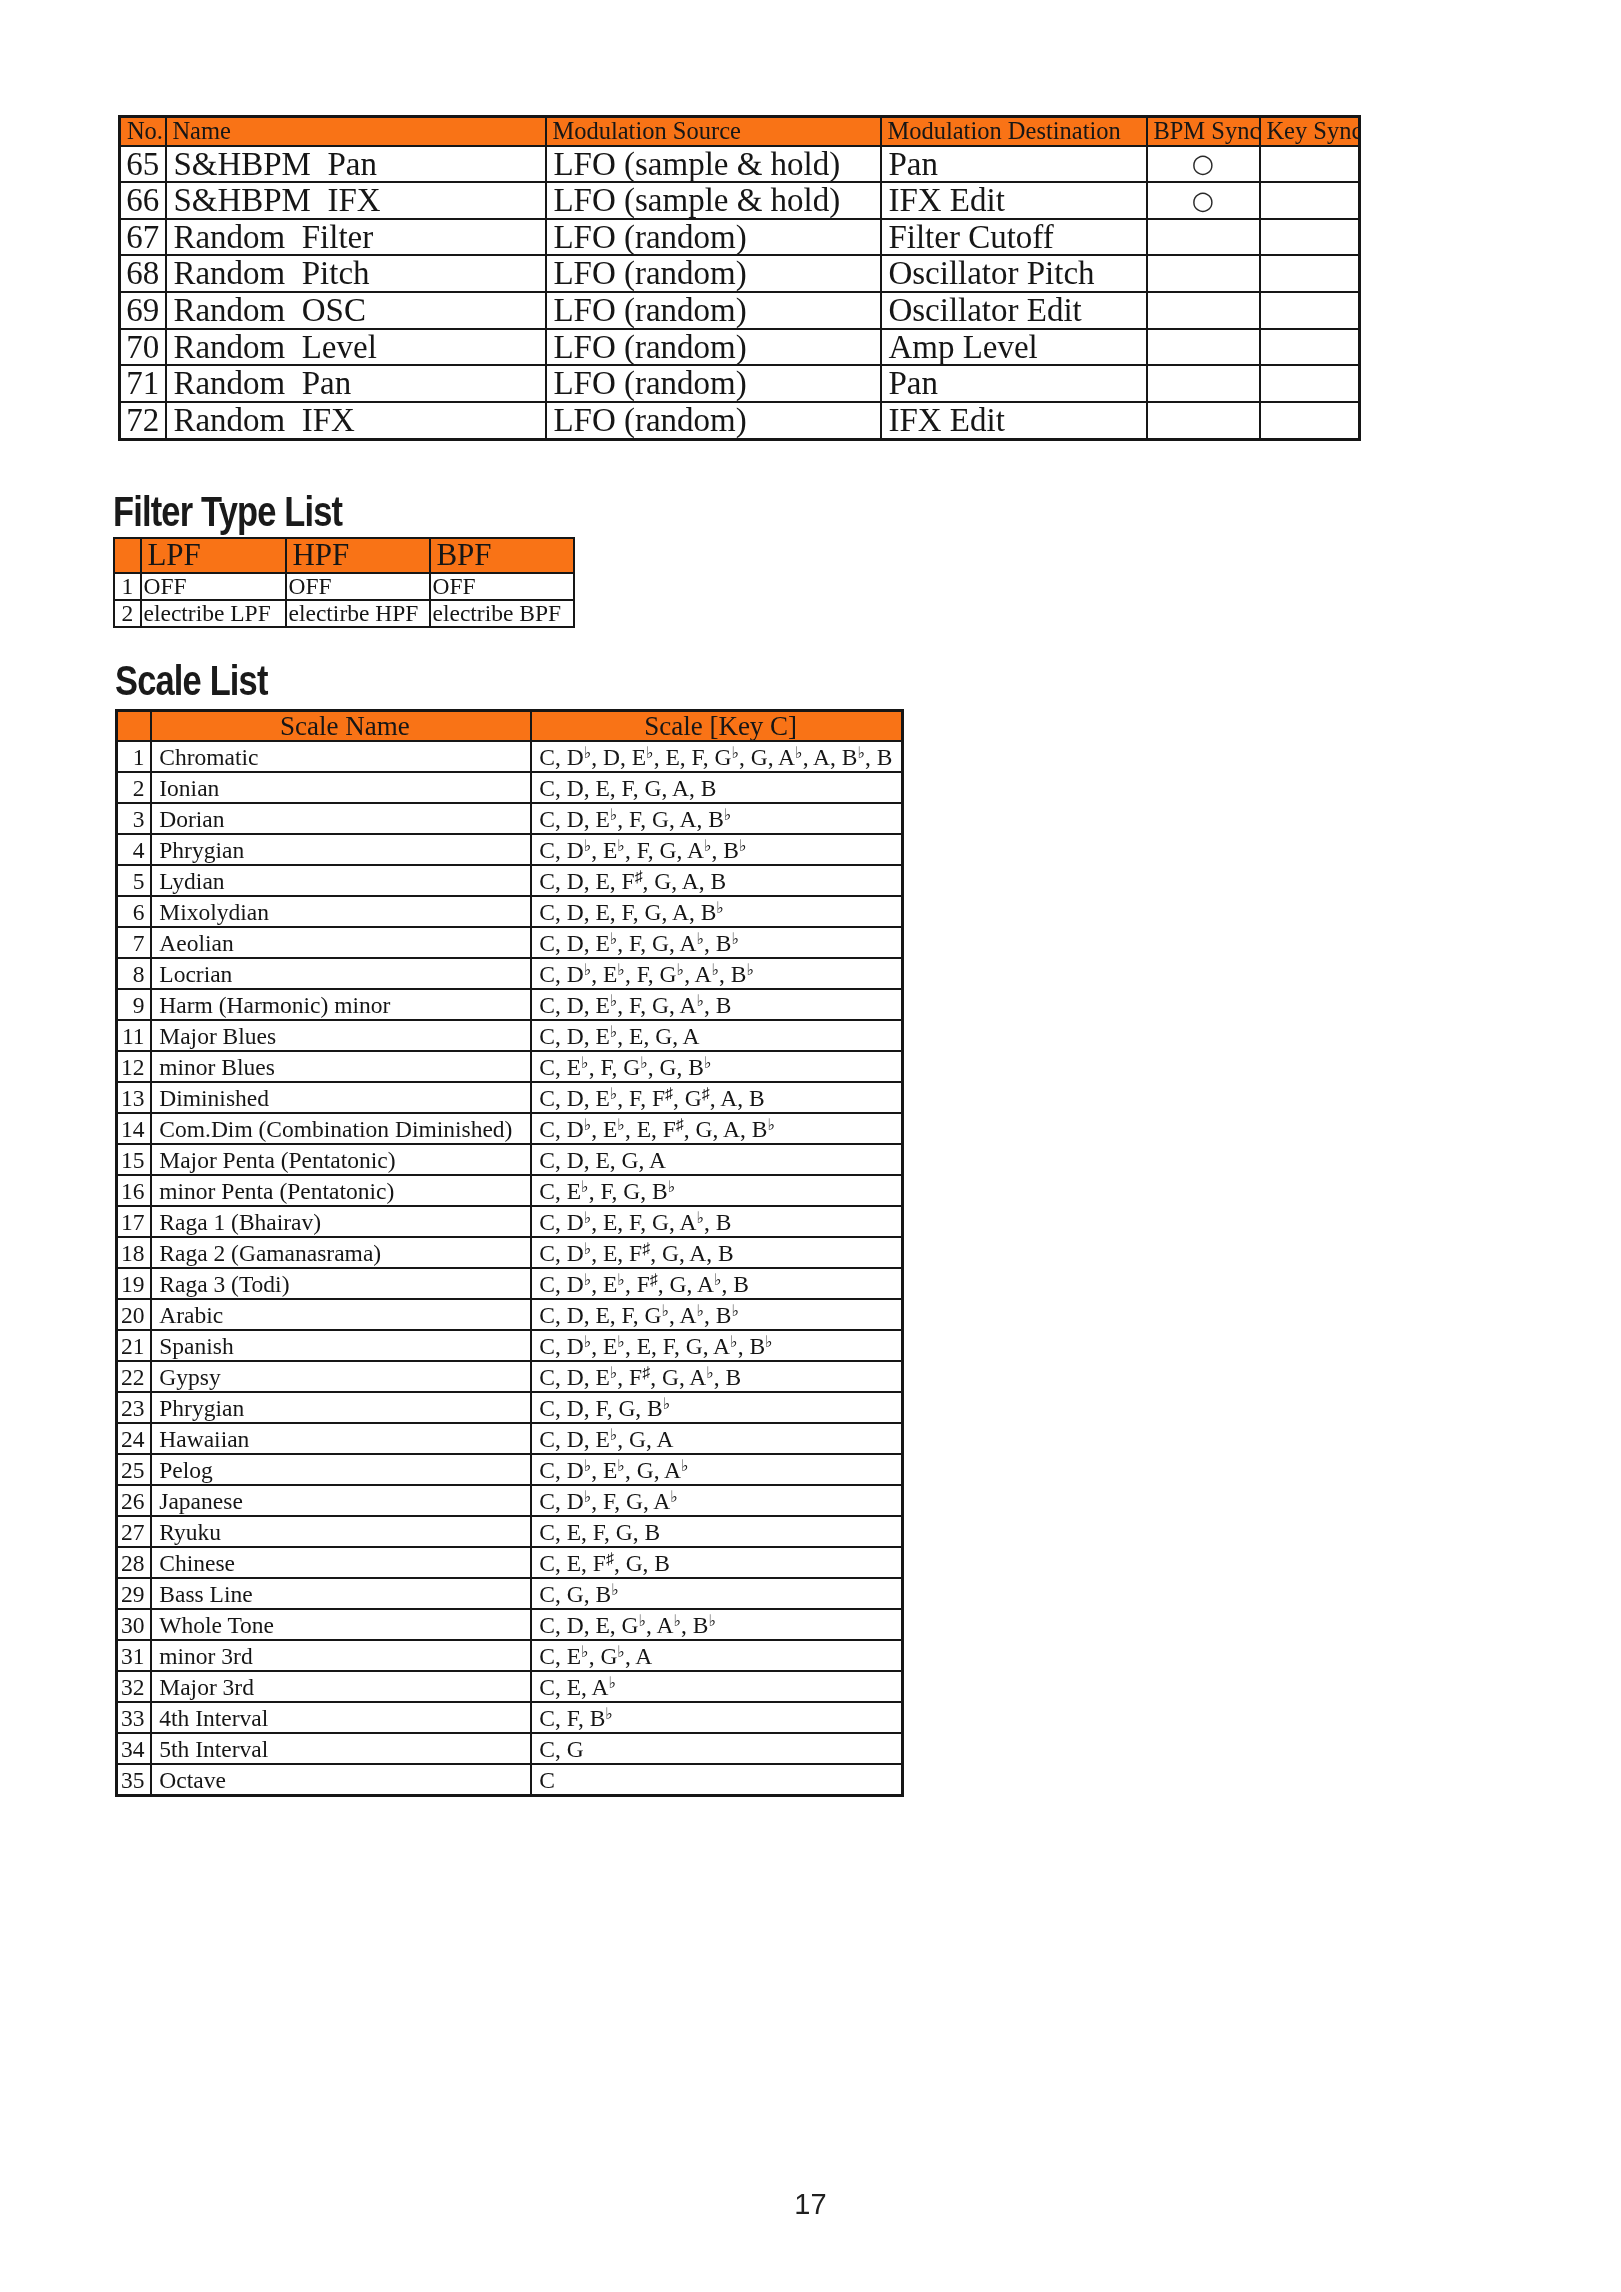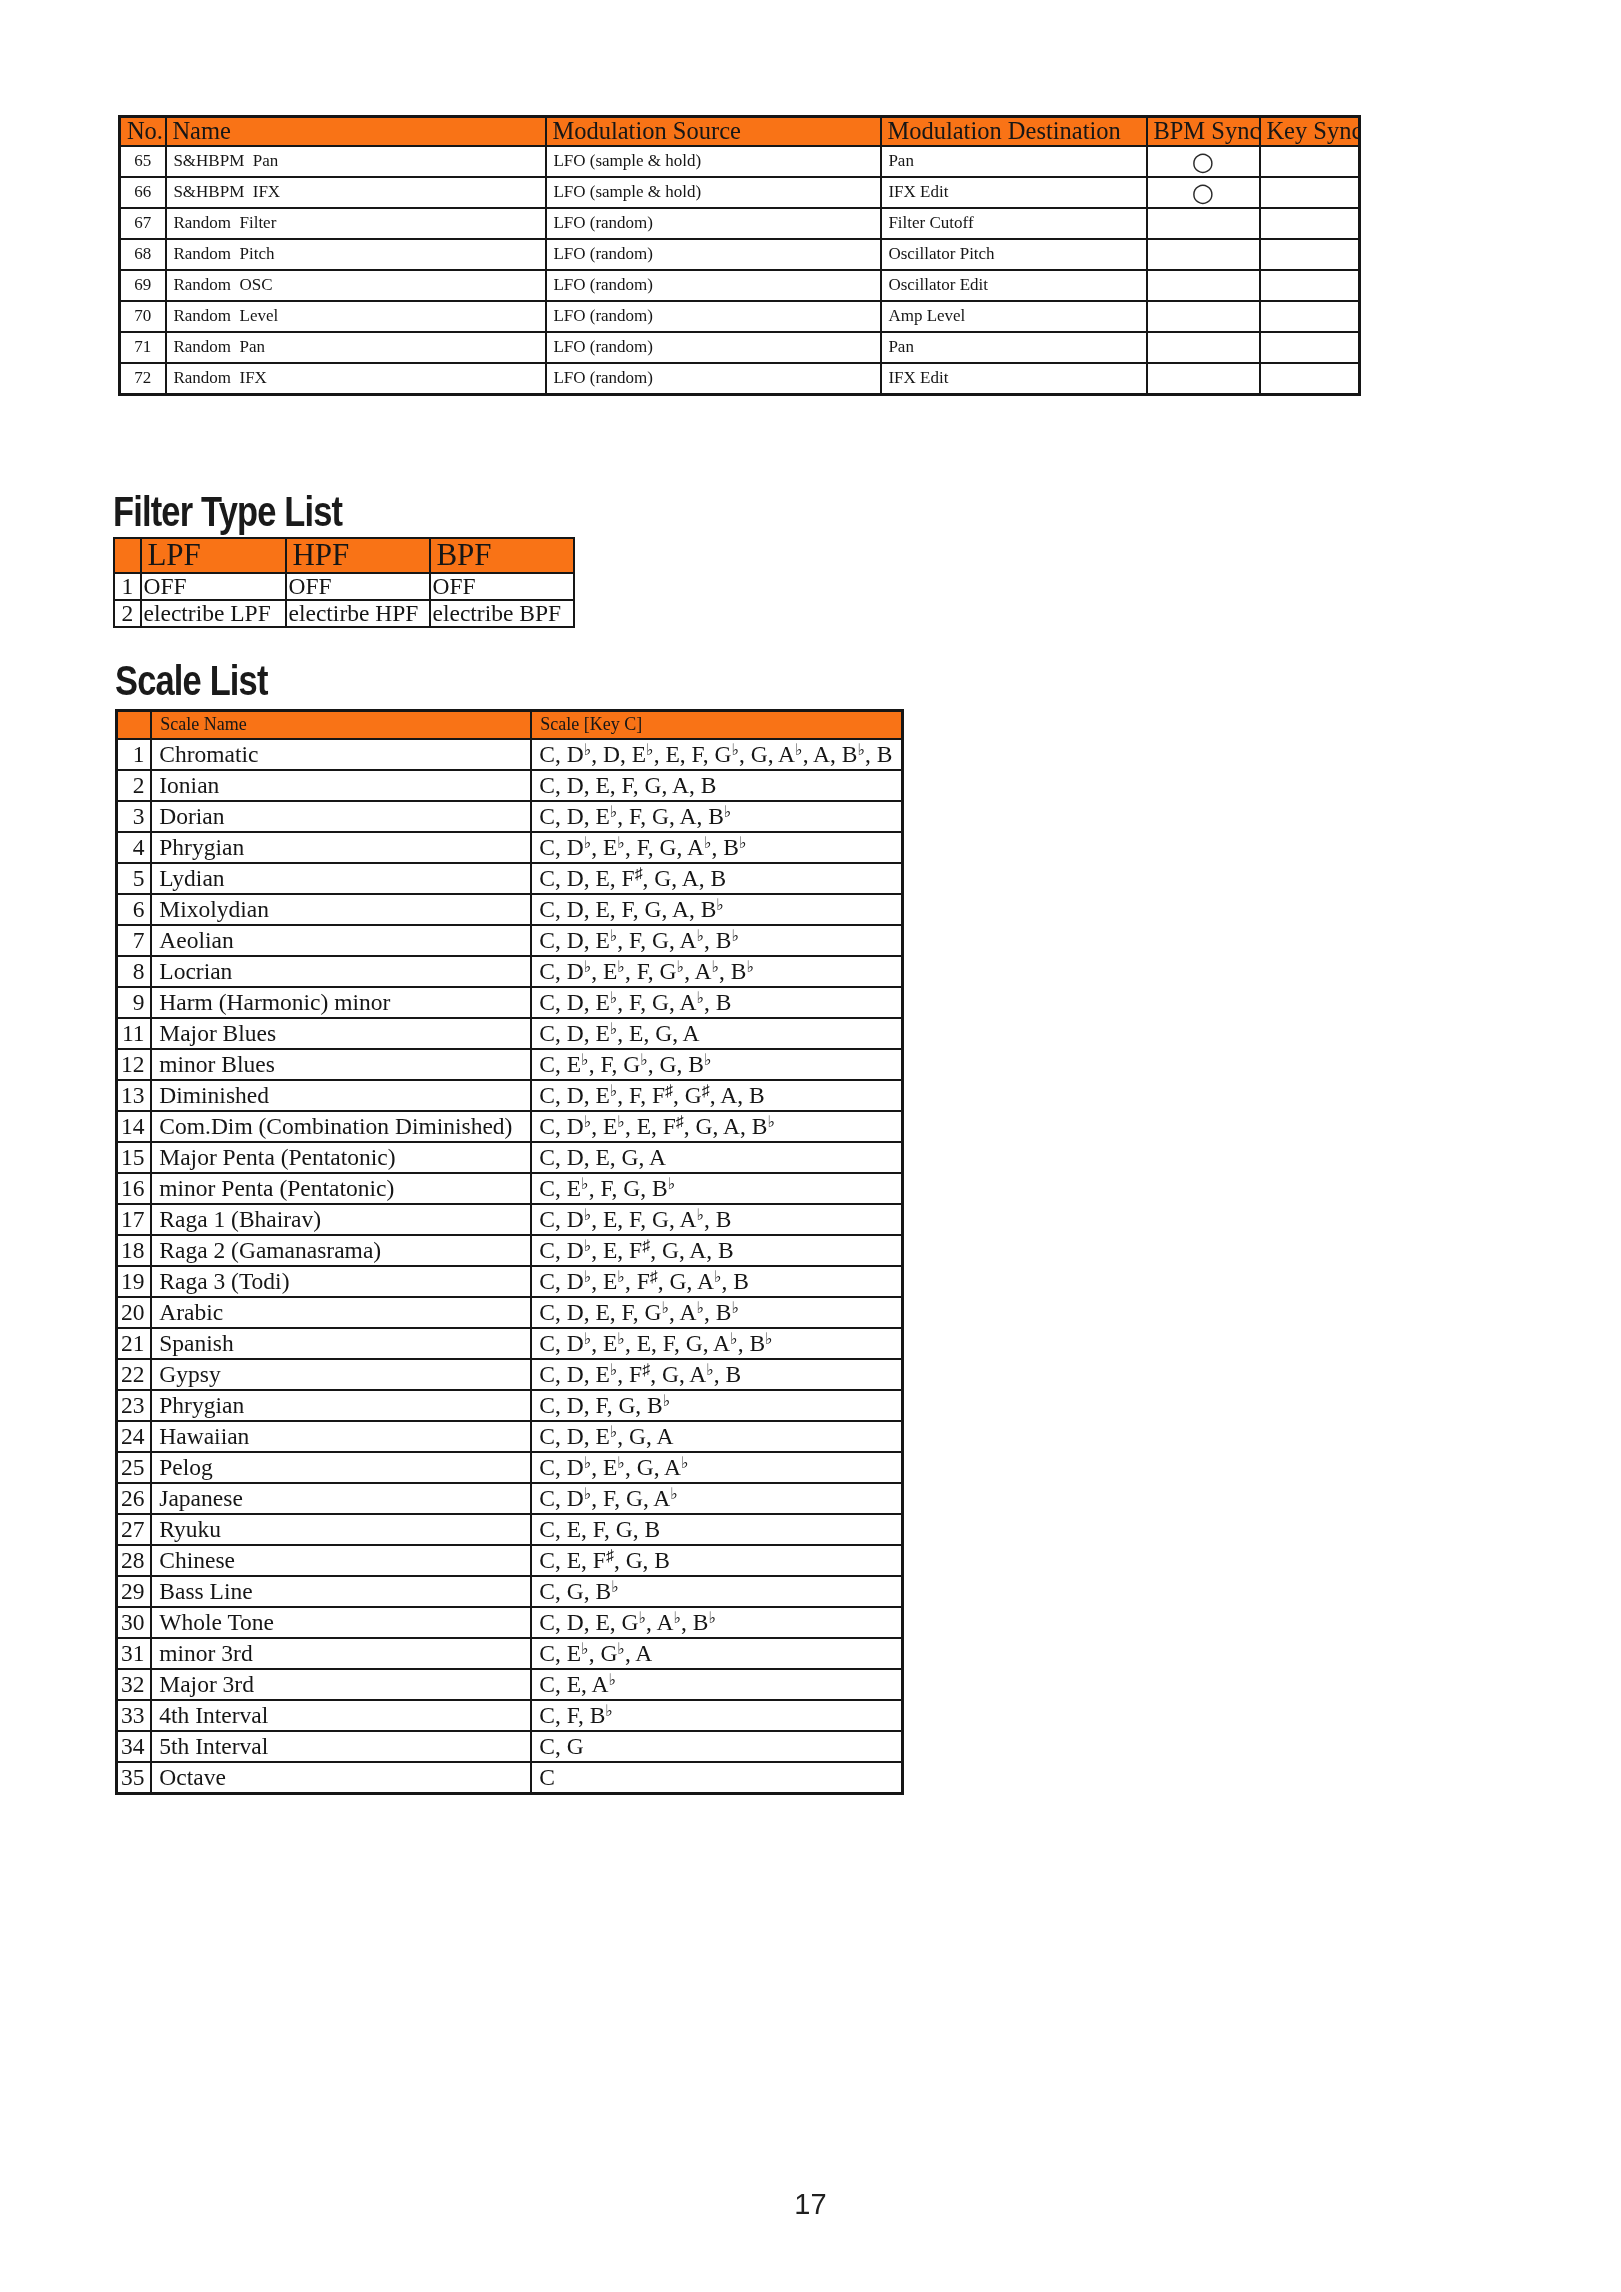--- a/index.html
+++ b/index.html
@@ -26,21 +26,21 @@
   }
   thead th {
     background:#f97316;
     font-weight:normal;
     text-align:left;
     border-bottom:2.9px solid #161616;
   }
   
   #mod-table { left:118px; top:115px; width:1240px; }
   #mod-table thead th { height:26.5px; font-size:24.5px; padding-left:5.9px; }
-  #mod-table tbody td { height:29px; font-size:17px; padding-left:6.9px; }
+  #mod-table tbody td { height:29px; font-size:33px; padding-left:6.9px; }
   #mod-table td.num { text-align:center; padding-left:0; }
   #mod-table td.name { white-space:pre; }
   #mod-table td.sync {
     text-align:center; padding-left:0;
     font-family:"DejaVu Sans",sans-serif;
     font-size:25.5px; color:#2a2a2a;
   }
   
   .section-title {
     position:absolute;
@@ -56,21 +56,21 @@
   }
   #filter-title { left:113px; top:488px; }
   #scale-title  { left:115px; top:657px; }
   
   #filter-table { left:113px; top:537px; width:460px; border-width:2.9px; }
   #filter-table thead th { height:22.5px; font-size:31px; padding-left:5.9px; }
   #filter-table tbody td { height:25px; font-size:23.5px; padding-left:2px; }
   #filter-table td.num { text-align:center; padding-left:0; }
   
   #scale-table { left:115px; top:709px; width:787px; }
-  #scale-table thead th { height:25.5px; font-size:18px; padding-left:8.8px; }
+  #scale-table thead th { height:25.5px; font-size:27px; padding-left:8.8px;text-align:center; }
   #scale-table tbody td { height:29px; font-size:23.5px; padding-left:7.8px; }
   #scale-table td.num { text-align:right; padding:0 4.9px 0 0; }
   #scale-table td.scale-cell sup {
     font-size:68%;
     vertical-align:0.42em;
     line-height:0;
   }
   
   .page-number {
     position:absolute;

